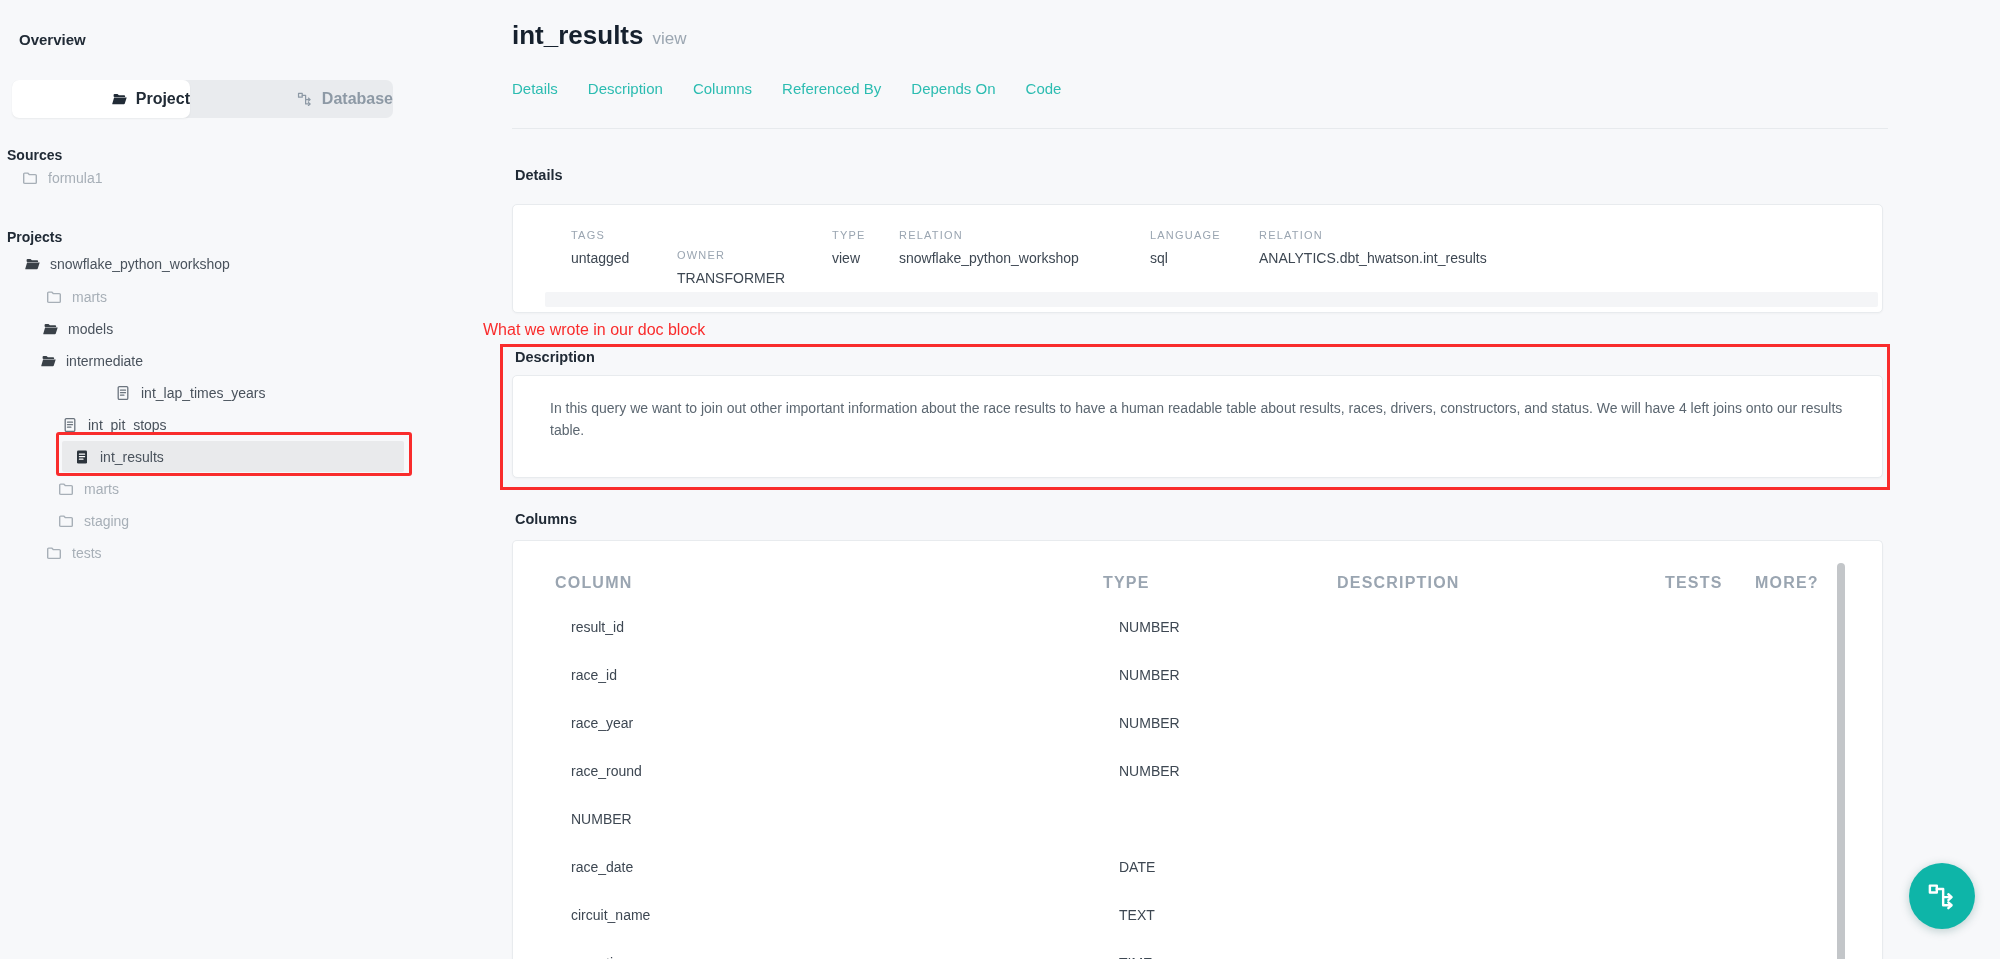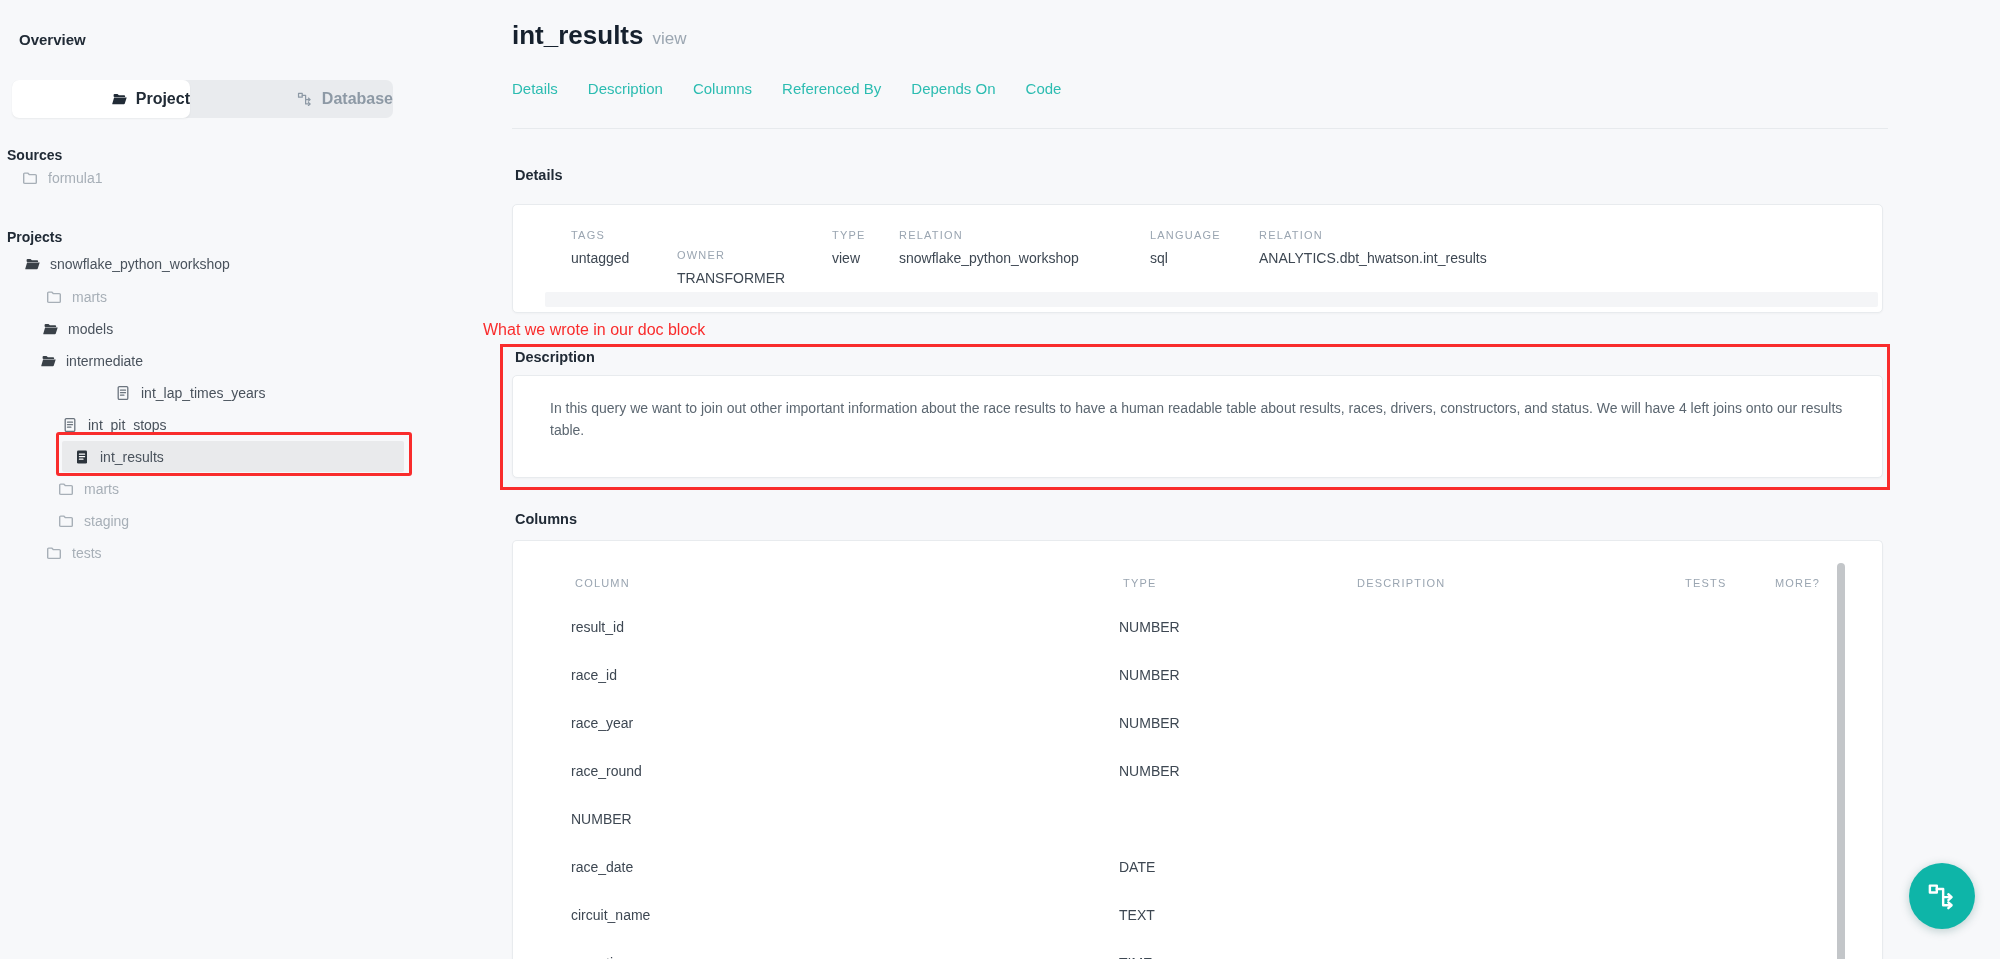--- a/index.html
+++ b/index.html
@@ -54,21 +54,21 @@
   .d0{left:58px;} .d1{left:164px;margin-top:20px;} .d2{left:319px;} .d3{left:386px;} .d4{left:637px;} .d5{left:746px;}
   .details-strip{position:absolute;left:32px;right:4px;bottom:5px;height:15px;background:#f4f5f7;border-radius:2px;}
 
   .annotation{left:483px;top:321px;font-size:16px;color:var(--red);}
   .redbox-desc{left:500px;top:344px;width:1390px;height:146px;border:3px solid var(--red);}
   .desc-card{left:512px;top:375px;width:1371px;height:103px;}
   .desc-body{position:absolute;left:37px;top:21px;width:1312px;font-size:14px;line-height:22px;color:#5c6771;}
 
   .cols-card{left:512px;top:540px;width:1371px;height:430px;border-bottom:none;border-bottom-left-radius:0;border-bottom-right-radius:0;}
   .tgrid{display:grid;grid-template-columns:548px 234px 328px 90px 1fr;align-items:center;}
-  .thead{position:absolute;left:62px;right:80px;top:28px;height:28px;font-size:11px;letter-spacing:1.2px;color:var(--label);}
+  .thead{position:absolute;left:42px;right:80px;top:28px;height:28px;font-size:16px;letter-spacing:1.2px;color:var(--label);font-weight:bold;}
   .tbody{position:absolute;left:58px;right:80px;top:62px;}
   .trow{height:48px;font-size:14px;color:var(--text);}
   .scroll-thumb{position:absolute;left:1324px;top:22px;width:8px;height:400px;background:#c3c6c9;border-radius:4px;}
 
   .fab{left:1909px;top:863px;width:66px;height:66px;border-radius:50%;background:var(--fab);
        display:flex;align-items:center;justify-content:center;box-shadow:0 2px 10px rgba(10,80,75,.25);cursor:pointer;}
 </style>
 </head>
 <body>
 

